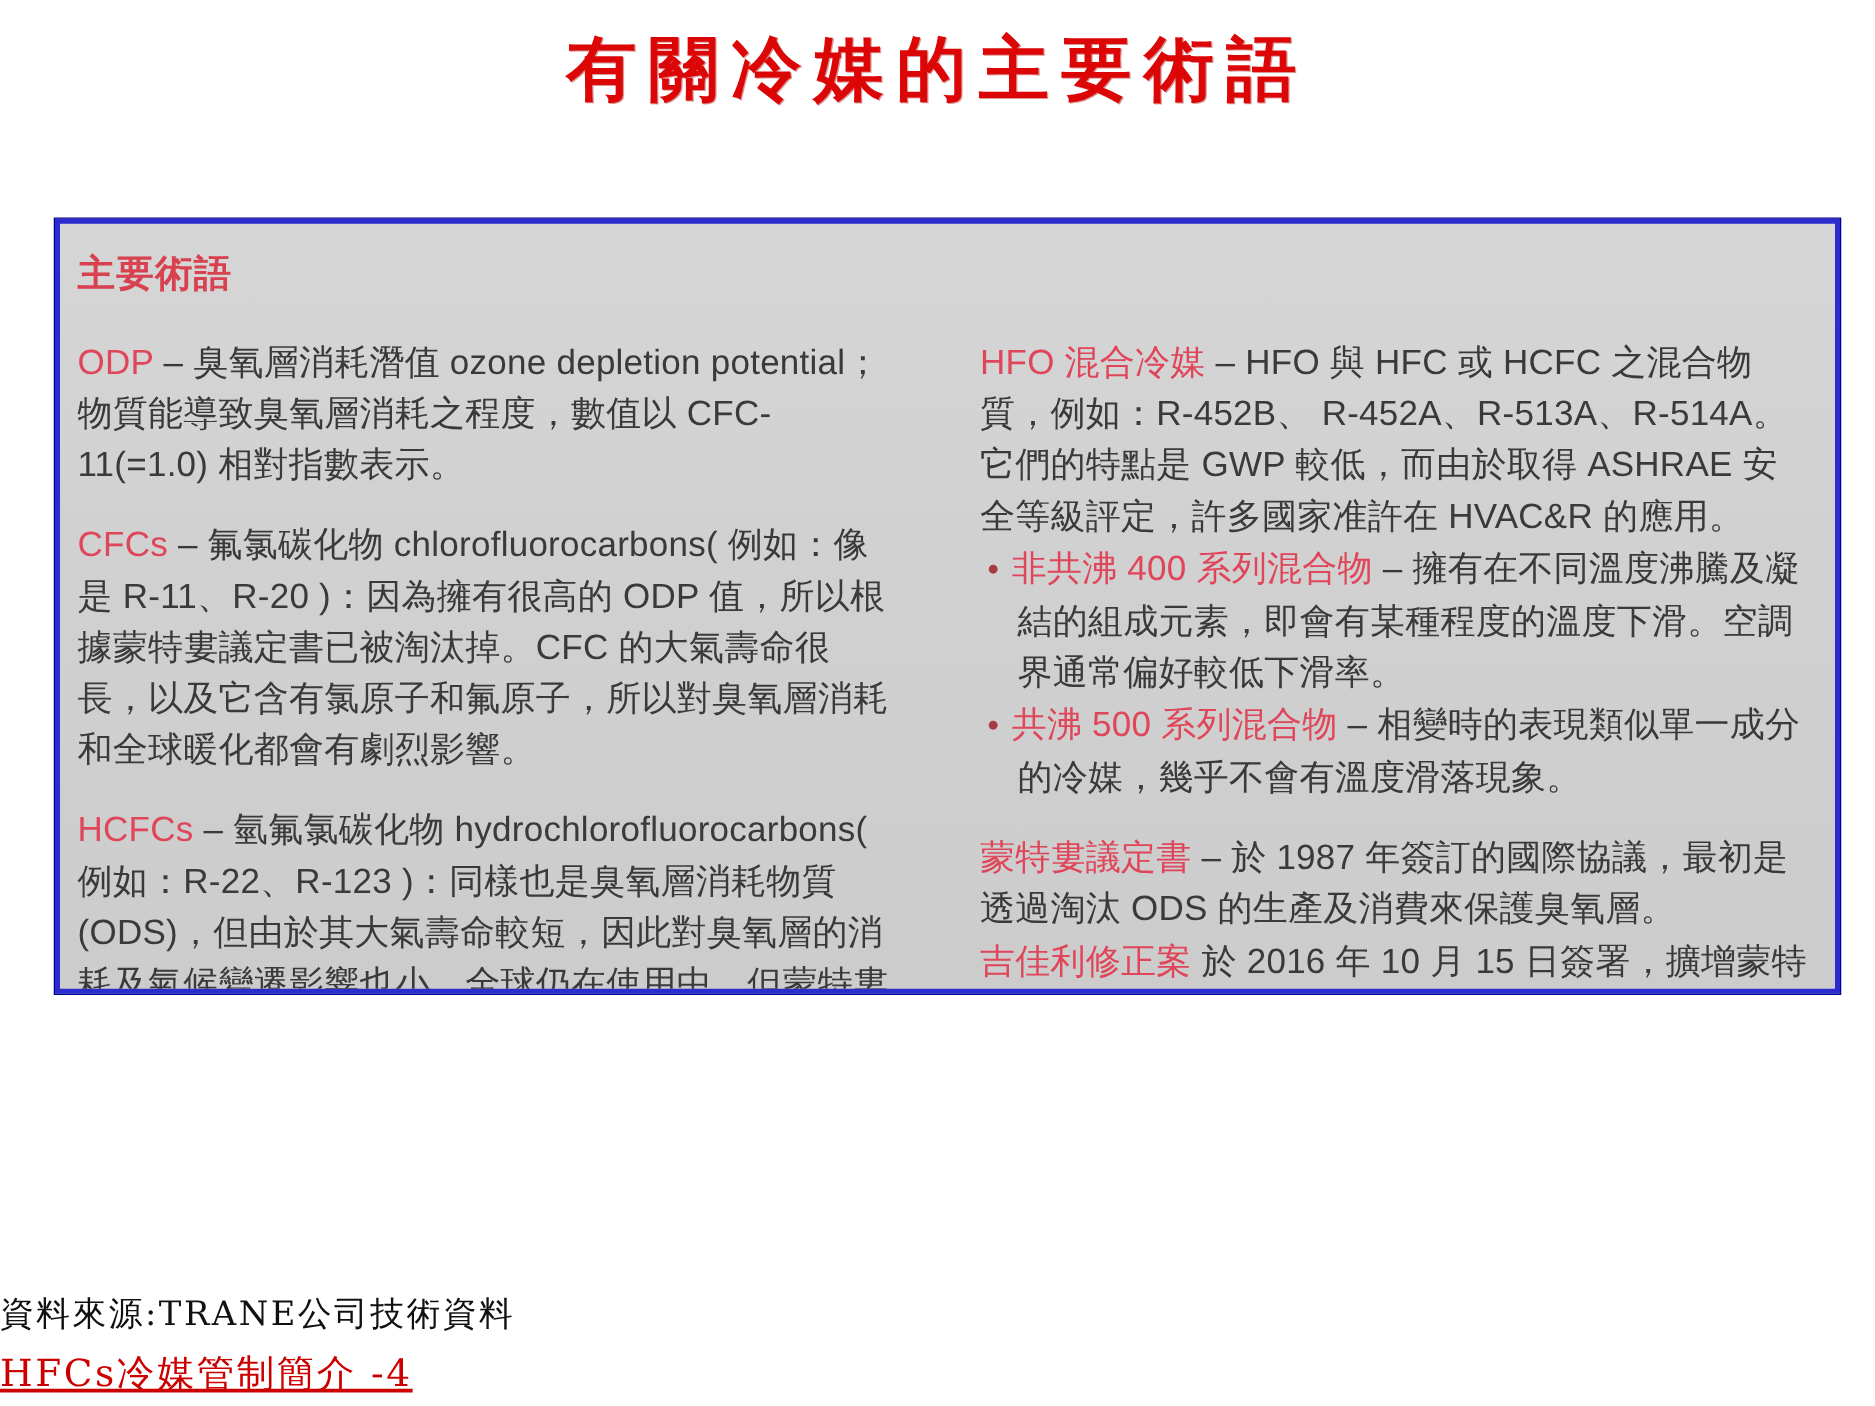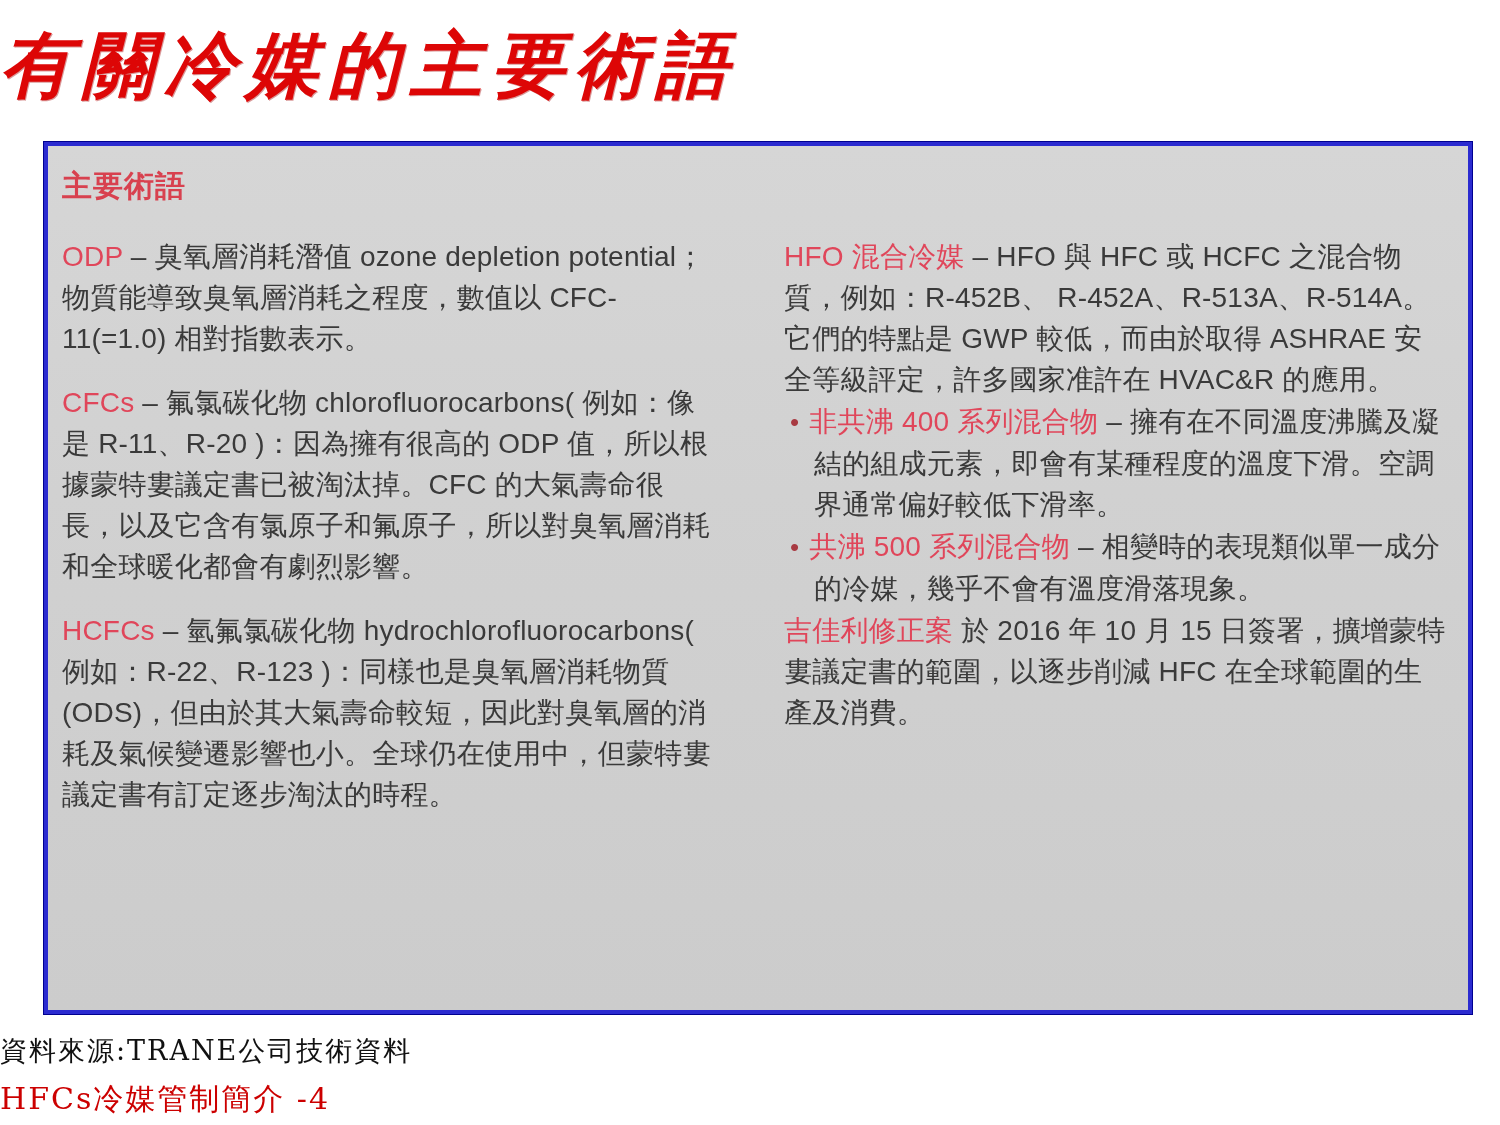--- a/index.html
+++ b/index.html
@@ -12,32 +12,31 @@
     --panel-border-dark:#000090;
     --footer-red:#cc0000;
     --bullet-red:#a83a42;
   }
   *{margin:0;padding:0;box-sizing:border-box;}
   html,body{width:1500px;height:1125px;background:#ffffff;overflow:hidden;}
   body{font-family:"Liberation Sans",sans-serif;position:relative;}
 
   .slide-title{
     position:absolute;top:18px;left:0;width:100%;
-    text-align:left;
+    text-align:center;
     font-family:"DejaVu Serif",serif;
     font-weight:bold;
-    font-size:72px;
+    font-size:56px;
     letter-spacing:10px;
     color:var(--title-red);
     text-shadow:1px 1px 0 rgba(160,0,0,.4);
-    font-style:italic;
   }
 
   .terms-panel{
-    position:absolute;left:44px;top:142px;width:1428px;height:872px;
+    position:absolute;left:44px;top:175px;width:1428px;height:620px;
     background:var(--panel-bg);
     border:4px solid var(--panel-border);
     outline:1px solid var(--panel-border-dark);
     padding:20px 14px 10px 14px;
     overflow:hidden;
     background-image:linear-gradient(180deg, #d6d6d6 0%, #d1d1d1 40%, #cccccc 100%);
   }
 
   .panel-header{
     color:var(--header-red);
@@ -83,20 +82,21 @@
     color:#111111;
     margin-top:8px;
     letter-spacing:2px;
   }
   .footer-page-label{
     font-family:"DejaVu Serif",serif;
     font-size:30px;
     color:var(--footer-red);
     margin-top:10px;
     letter-spacing:2px;
+    text-decoration:underline;
   }
 </style>
 </head>
 <body>
 
 <div class="slide">
 
   <h1 class="slide-title">有關冷媒的主要術語</h1>
 
   <div class="terms-panel">
@@ -104,20 +104,21 @@
     <div class="columns">
       <div class="col col-left" id="left-col">
           <p class="para"><span class="term">ODP</span><span class="body"> – 臭氧層消耗潛值 ozone depletion potential；物質能導致臭氧層消耗之程度，數值以 CFC-11(=1.0) 相對指數表示。</span></p>
           <p class="para"><span class="term">CFCs</span><span class="body"> – 氟氯碳化物 chlorofluorocarbons( 例如：像是 R-11、R-20 )：因為擁有很高的 ODP 值，所以根據蒙特婁議定書已被淘汰掉。CFC 的大氣壽命很長，以及它含有氯原子和氟原子，所以對臭氧層消耗和全球暖化都會有劇烈影響。</span></p>
           <p class="para"><span class="term">HCFCs</span><span class="body"> – 氫氟氯碳化物 hydrochlorofluorocarbons( 例如：R-22、R-123 )：同樣也是臭氧層消耗物質 (ODS)，但由於其大氣壽命較短，因此對臭氧層的消耗及氣候變遷影響也小。全球仍在使用中，但蒙特婁議定書有訂定逐步淘汰的時程。</span></p>
         </div>
       <div class="col col-right" id="right-col">
           <p class="para"><span class="term">HFO 混合冷媒</span><span class="body"> – HFO 與 HFC 或 HCFC 之混合物質，例如：R-452B、 R-452A、R-513A、R-514A。它們的特點是 GWP 較低，而由於取得 ASHRAE 安全等級評定，許多國家准許在 HVAC&amp;R 的應用。</span></p>
           <p class="para bullet tight"><span class="dot">•</span><span class="term">非共沸 400 系列混合物</span><span class="body"> – 擁有在不同溫度沸騰及凝結的組成元素，即會有某種程度的溫度下滑。空調界通常偏好較低下滑率。</span></p>
           <p class="para bullet tight"><span class="dot">•</span><span class="term">共沸 500 系列混合物</span><span class="body"> – 相變時的表現類似單一成分的冷媒，幾乎不會有溫度滑落現象。</span></p>
+          <p class="para"><span class="term">蒙特婁議定書</span><span class="body"> – 於 1987 年簽訂的國際協議，最初是透過淘汰 ODS 的生產及消費來保護臭氧層。</span></p>
           <p class="para tight"><span class="term">吉佳利修正案</span><span class="body"> 於 2016 年 10 月 15 日簽署，擴增蒙特婁議定書的範圍，以逐步削減 HFC 在全球範圍的生產及消費。</span></p>
         </div>
     </div>
   </div>
 
   <div class="footer">
     <div class="footer-source">資料來源:TRANE公司技術資料</div>
     <div class="footer-page-label">HFCs冷媒管制簡介 -4</div>
   </div>
 

